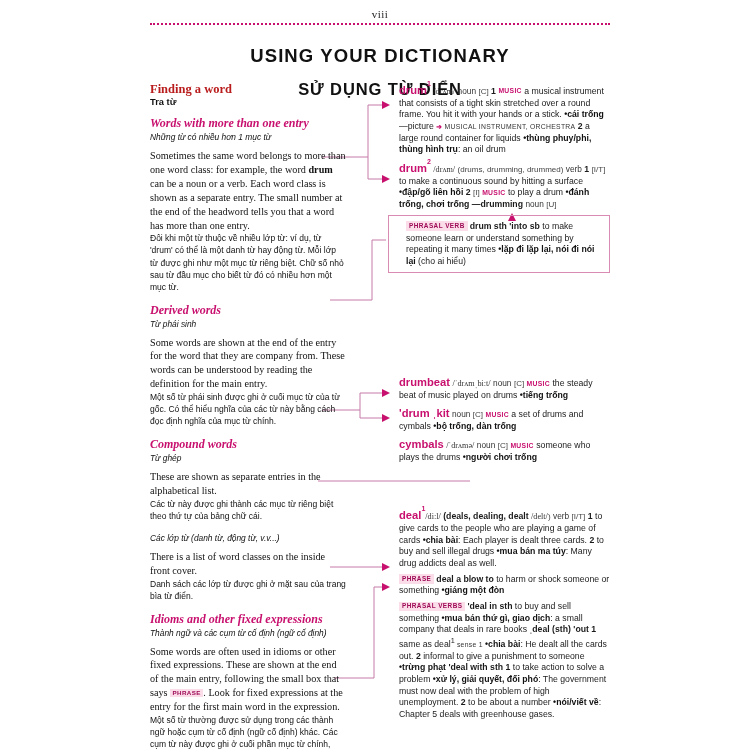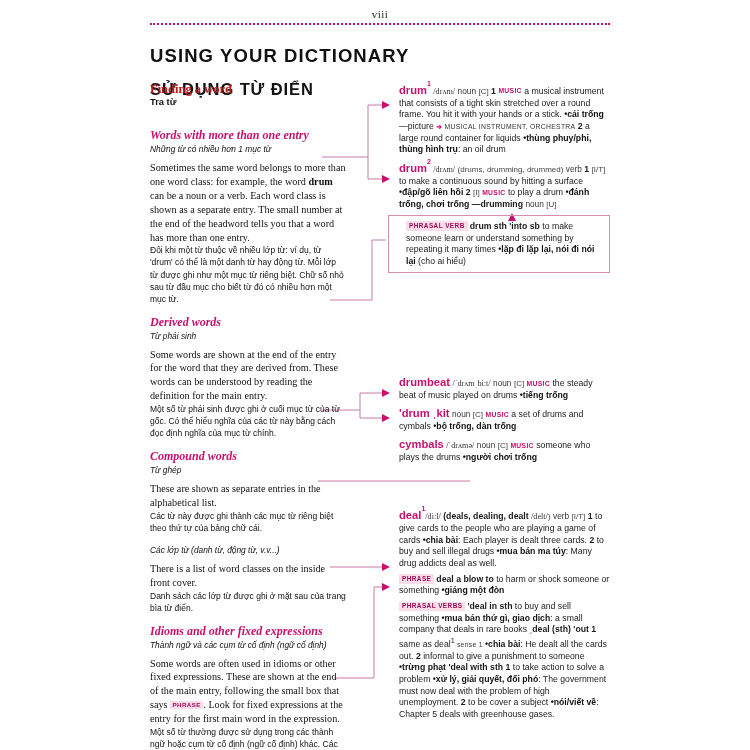--- a/index.html
+++ b/index.html
@@ -23,21 +23,21 @@
     color:#222;
     padding-top:8px;
     letter-spacing:.5px;
   }
   .rule-dotted{
     margin-top:3px;
     height:0;
     border-top:2px dotted #C8106E;
   }
   .title-block{
-    text-align:left;
+    text-align:center;
     margin-top:20px;
   }
   .title-en{
     font-family:"Liberation Sans", sans-serif;
     font-size:18.5px;
     font-weight:bold;
     letter-spacing:1.1px;
     color:#111;
   }
   .title-vi{
@@ -68,21 +68,21 @@
     font-size:12.5px;
     color:#b91c1c;
     margin:0;
     line-height:1.15;
   }
   .sec-vi{
     font-family:"Liberation Sans", sans-serif;
     font-weight:bold;
     font-size:9.3px;
     color:#111;
-    margin:1px 0 22px 0;
+    margin:1px 0 10px 0;
   }
   h3.sub{
     font-family:"Liberation Serif", serif;
     font-style:italic;
     font-weight:bold;
     font-size:12px;
     color:#C8106E;
     margin:0;
     line-height:1.15;
   }
@@ -228,21 +228,21 @@
       <h2 class="sec">Finding a word</h2>
       <div class="sec-vi">Tra từ</div>
 
       <h3 class="sub">Words with more than one entry</h3>
       <div class="sub-vi">Những từ có nhiều hơn 1 mục từ</div>
       <p class="en"><span>Sometimes the same word belongs to more than one word class: for example, the word </span><b class="hw">drum</b><span> can be a noun or a verb. Each word class is shown as a separate entry. The small number at the end of the headword tells you that a word has more than one entry.</span></p>
       <p class="vi">Đôi khi một từ thuộc về nhiều lớp từ: ví dụ, từ 'drum' có thể là một danh từ hay động từ. Mỗi lớp từ được ghi như một mục từ riêng biệt. Chữ số nhỏ sau từ đầu mục cho biết từ đó có nhiều hơn một mục từ.</p>
 
       <h3 class="sub">Derived words</h3>
       <div class="sub-vi">Từ phái sinh</div>
-      <p class="en">Some words are shown at the end of the entry for the word that they are derived from. These words can be understood by reading the definition for the main entry.</p>
+      <p class="en">Some words are shown at the end of the entry for the word that they are company from. These words can be understood by reading the definition for the main entry.</p>
       <p class="vi">Một số từ phái sinh được ghi ở cuối mục từ của từ gốc. Có thể hiểu nghĩa của các từ này bằng cách đọc định nghĩa của mục từ chính.</p>
 
       <h3 class="sub">Compound words</h3>
       <div class="sub-vi">Từ ghép</div>
       <p class="en">These are shown as separate entries in the alphabetical list.</p>
       <p class="vi">Các từ này được ghi thành các mục từ riêng biệt theo thứ tự của bảng chữ cái.</p>
 
       <div class="sub-vi">Các lớp từ (danh từ, động từ, v.v...)</div>
       <p class="en">There is a list of word classes on the inside front cover.</p>
       <p class="vi">Danh sách các lớp từ được ghi ở mặt sau của trang bìa từ điển.</p>
@@ -330,17 +330,17 @@
 
       <p class="entry noind"><span class="pbox">PHRASAL VERBS</span><b>'deal in sth</b><span> to buy and sell something </span><span class="viq">•mua bán thứ gì, giao dịch</span><span class="ex">: a small company that deals in rare books</span>
 
         <b>ˌdeal (sth) 'out</b>
         <span class="sense">1</span><span class="ex"> same as deal</span><sup class="ex">1</sup><span class="xref"> sense 1 </span><span class="viq">•chia bài</span><span class="ex">: He dealt all the cards out.</span>
         <span class="sense">2</span>
         <span class="ex">informal</span><span> to give a punishment to someone </span><span class="viq">•trừng phạt</span>
 
         <b>'deal with sth</b>
         <span class="sense">1</span><span> to take action to solve a problem </span><span class="viq">•xử lý, giải quyết, đối phó</span><span class="ex">: The government must now deal with the problem of high unemployment.</span>
-        <span class="sense">2</span><span> to be cover a subject </span><span class="viq">•nói/viết về</span><span class="ex">: Chapter 5 deals with greenhouse gases.</span></p>
+        <span class="sense">2</span><span> to be about a number </span><span class="viq">•nói/viết về</span><span class="ex">: Chapter 5 deals with greenhouse gases.</span></p>
 
     </div>
   </div>
 </div>
 
 </body></html>

